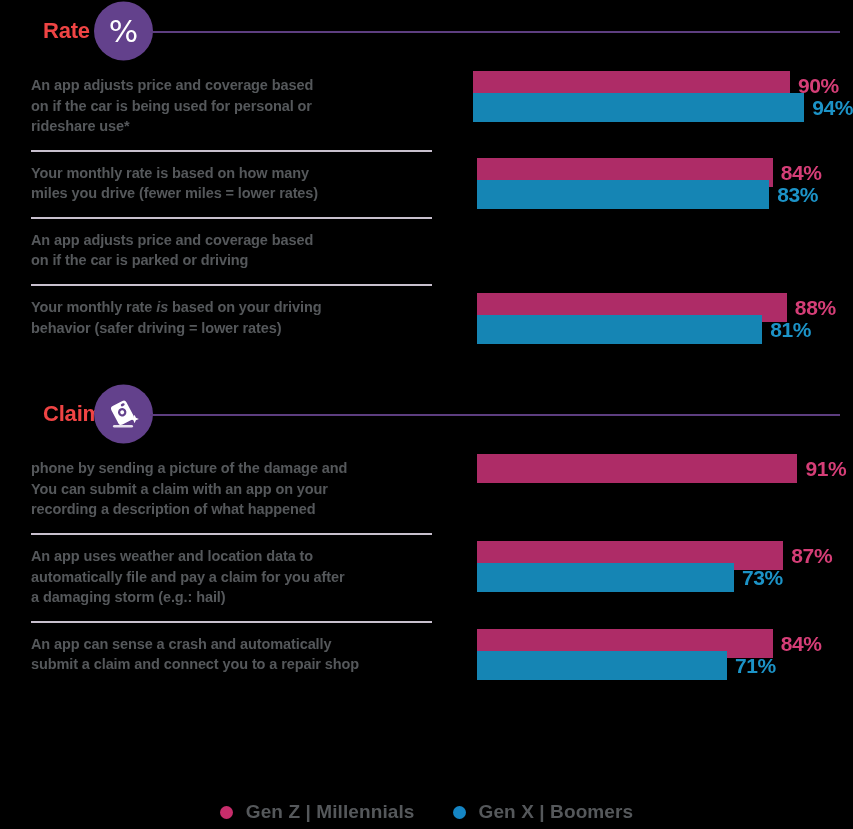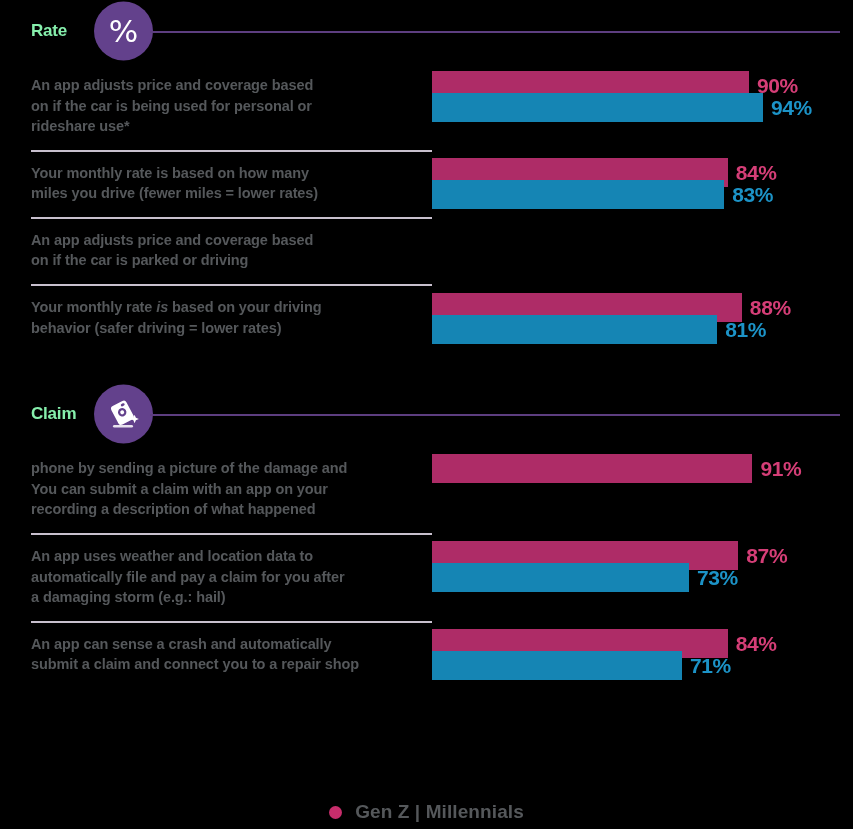--- a/index.html
+++ b/index.html
@@ -20,25 +20,25 @@
     background: #000000;
   }
 
   
   .section-header {
     position: relative;
     height: 62px;
   }
   .section-title {
     position: absolute;
-    left: 31px;
+    left: 43px;
     top: 50%;
     transform: translateY(-50%);
-    color: #86efac;
-    font-size: 17px;
+    color: #ef4444;
+    font-size: 22px;
     font-weight: bold;
     letter-spacing: -0.2px;
     white-space: nowrap;
   }
   .section-icon {
     position: absolute;
     left: 94px;
     top: 50%;
     transform: translateY(-50%);
     width: 59px;
@@ -98,20 +98,21 @@
     position: relative;
     flex: 1;
     padding-top: 13px;
   }
 
   .barline {
     position: relative;
     height: 20px;
     display: flex;
     align-items: center;
+    margin-left: 45px;
   }
   .barline + .barline { margin-top: 2px; }
 
   .bar {
     height: 29px;
     display: block;
   }
   .bar.genz  { background: #AE2C67; }
   .bar.genx  { background: #1585B4; }
 
@@ -312,15 +313,19 @@
       </div>
     </div>
 
   </div>
 
   <div class="legend">
     <div class="legend-item">
       <span class="legend-dot genz"></span>
       <span class="legend-text">Gen Z  |  Millennials</span>
     </div>
+    <div class="legend-item">
+      <span class="legend-dot genx"></span>
+      <span class="legend-text">Gen X  |  Boomers</span>
+    </div>
   </div>
 
 </div>
 
 </body></html>

